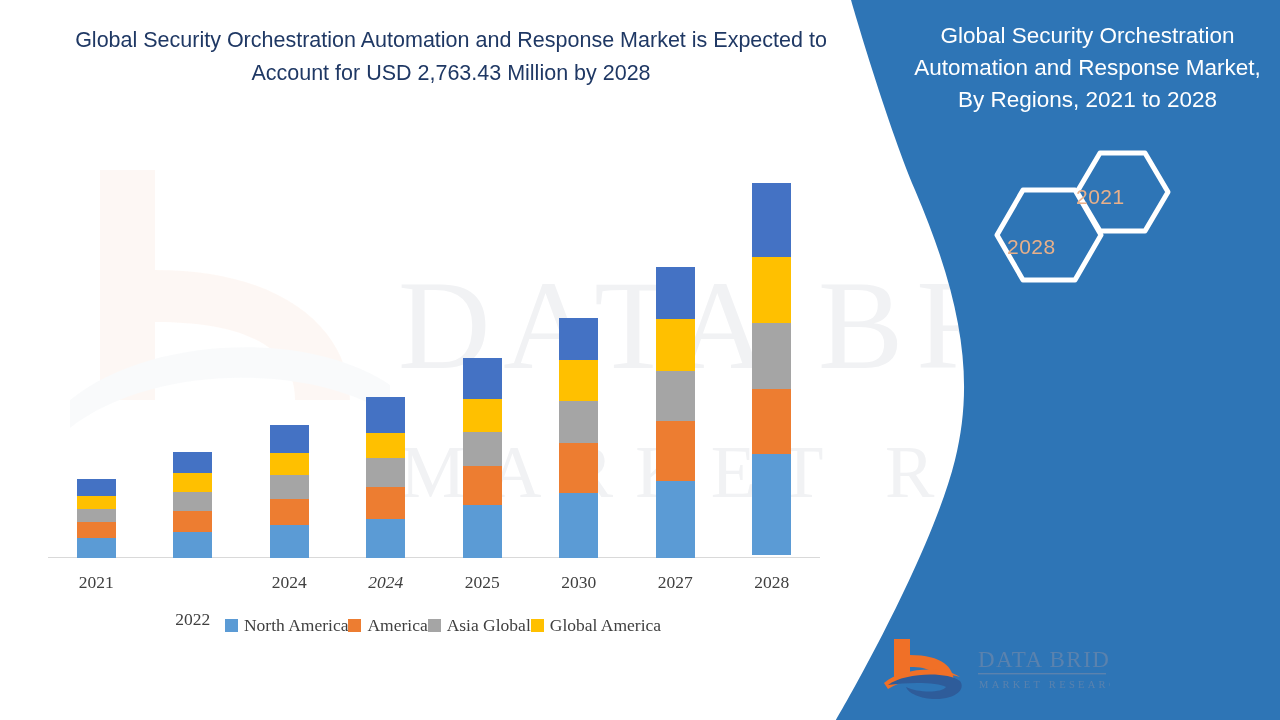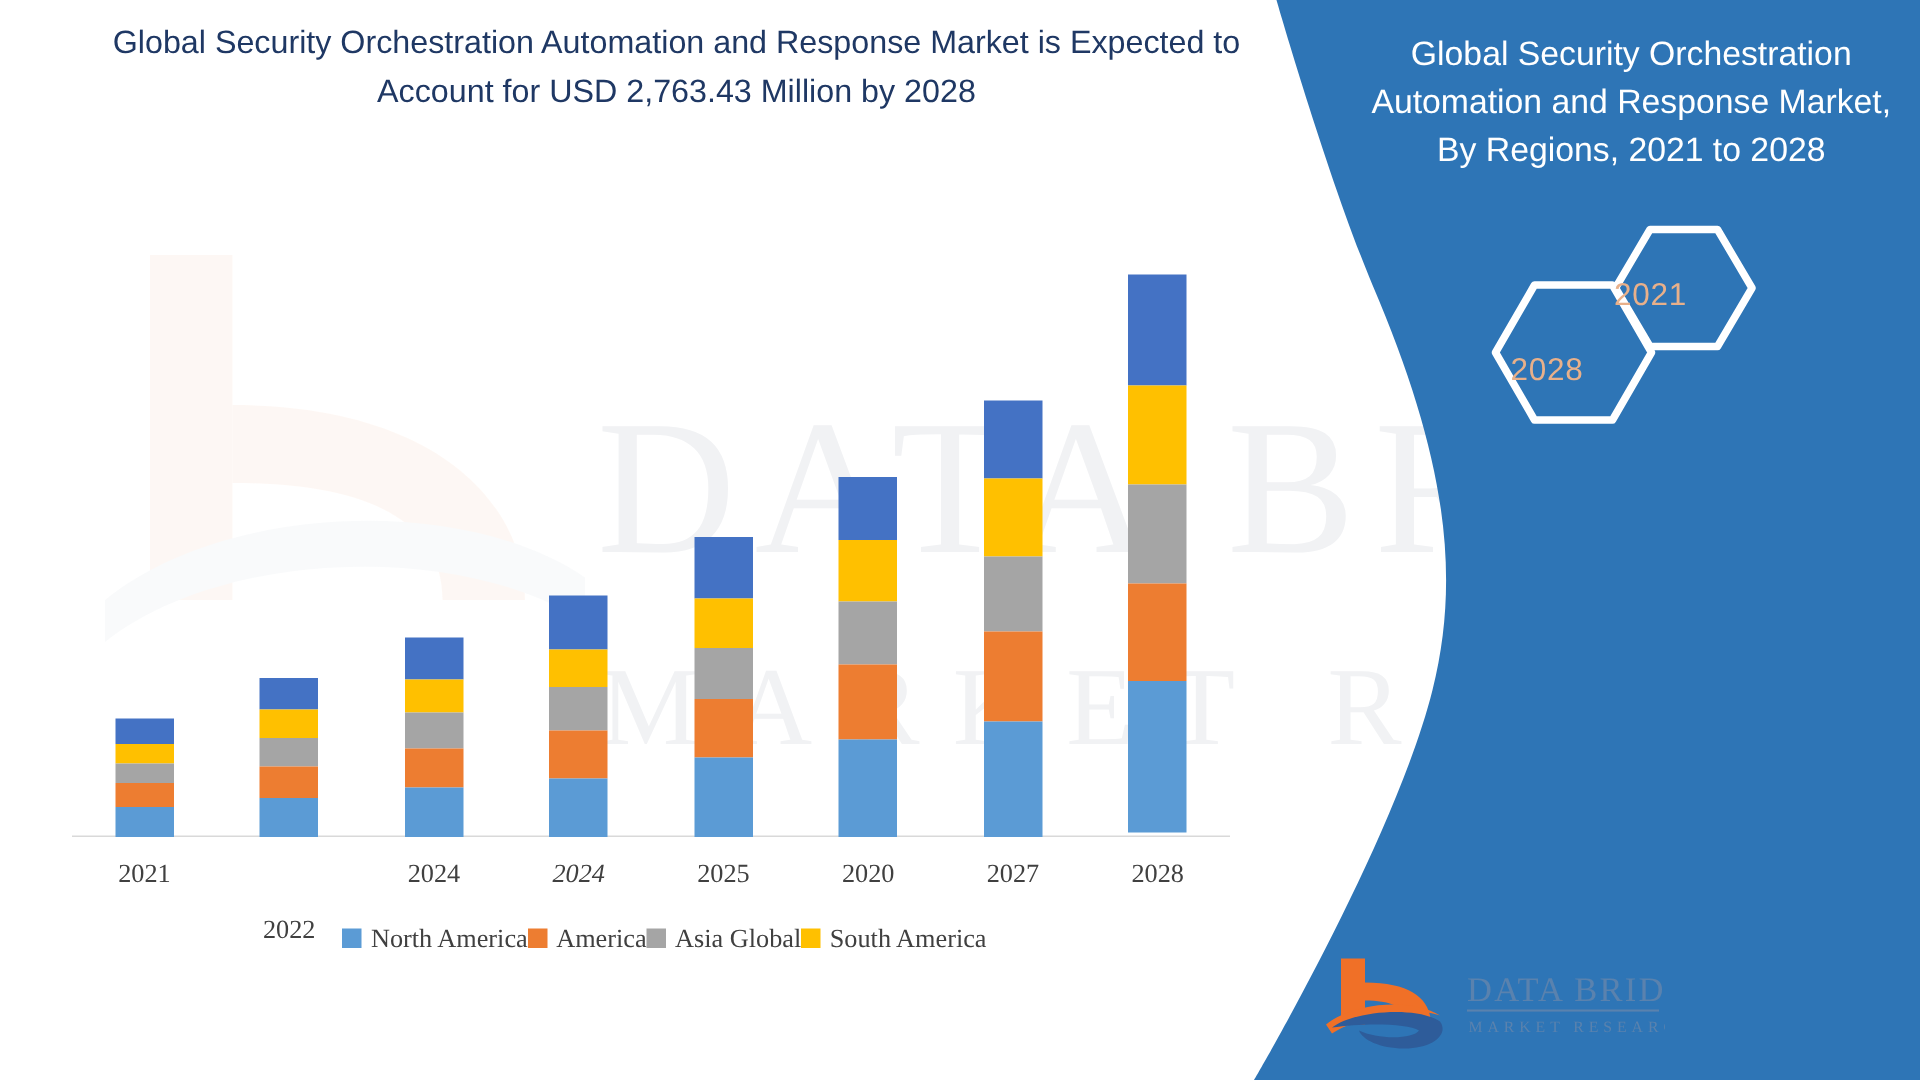--- a/index.html
+++ b/index.html
@@ -83,21 +83,21 @@
     letter-spacing: .5px;
   }
   .hex-label.y2021 { left: 101px; top: 40px; }
   .hex-label.y2028 { left: 32px; top: 90px; }
 
   .logo-wrap { position: absolute; left: 880px; top: 635px; width: 230px; height: 70px; z-index: 4; }
 
   
   .headline {
     position: absolute;
-    left: 58px; top: 12px;
+    left: 58px; top: 24px;
     width: 786px;
     text-align: center;
     color: #1f3864;
     font-size: 21.5px;
     line-height: 33px;
     z-index: 3;
   }
 
   
   .chart {
@@ -234,42 +234,42 @@
           <div class="seg" style="background: rgb(237, 125, 49); height: 17.3697%;"></div>
           <div class="seg" style="background: rgb(91, 155, 213); height: 26.9231%;"></div>
         </div>
       </div>
     <div class="xlabels" id="xlabels">
         <div class="xlabel" style="left: 0.25px;">2021</div>
         <div class="xlabel" style="left: 96.75px; margin-top: 37px;">2022</div>
         <div class="xlabel" style="left: 193.25px;">2024</div>
         <div class="xlabel" style="left: 289.75px; font-style: italic;">2024</div>
         <div class="xlabel" style="left: 386.25px;">2025</div>
-        <div class="xlabel" style="left: 482.75px;">2020</div>
+        <div class="xlabel" style="left: 482.75px;">2030</div>
         <div class="xlabel" style="left: 579.25px;">2027</div>
         <div class="xlabel" style="left: 675.75px;">2028</div>
       </div>
   </div>
 
   <div class="legend" id="legend">
       <div class="legend-item">
         <span class="legend-swatch" style="background: rgb(91, 155, 213);"></span>
         <span class="legend-text">North America</span>
       </div>
       <div class="legend-item">
         <span class="legend-swatch" style="background: rgb(237, 125, 49);"></span>
         <span class="legend-text">America</span>
       </div>
       <div class="legend-item">
         <span class="legend-swatch" style="background: rgb(165, 165, 165);"></span>
         <span class="legend-text">Asia Global</span>
       </div>
       <div class="legend-item">
         <span class="legend-swatch" style="background: rgb(255, 192, 0);"></span>
-        <span class="legend-text">South America</span>
+        <span class="legend-text">Global America</span>
       </div>
     </div>
 
   <svg class="panel" viewBox="0 0 1280 720" preserveAspectRatio="none">
     <path d="M851 0 L1280 0 L1280 720 L836 720 C 836 720, 930 560, 955 460 C 975 380, 962 300, 915 190 C 885 118, 851 0, 851 0 Z" fill="#2E75B6"></path>
   </svg>
 
   <div class="panel-title">Global Security Orchestration Automation and Response Market, By Regions, 2021 to 2028</div>
 
   <div class="hex-wrap">

